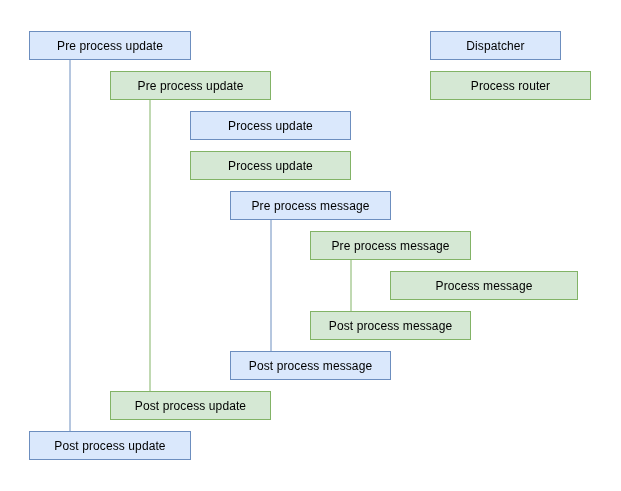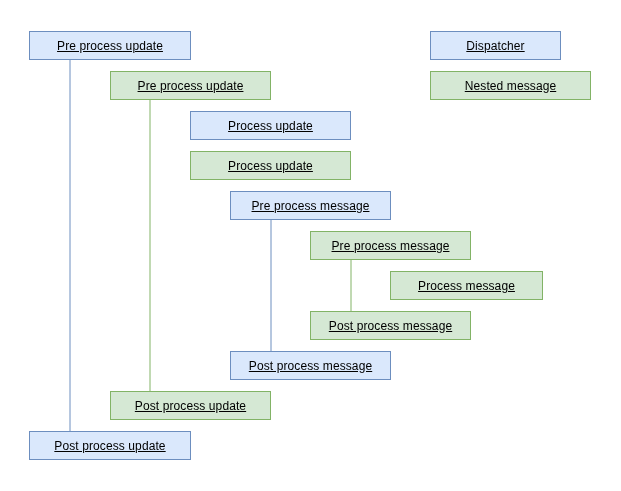--- a/index.html
+++ b/index.html
@@ -46,21 +46,20 @@
     background: #dae8fc;
     border-color: #6c8ebf;
   }
   .node.nested-router {
     background: #d5e8d4;
     border-color: #82b366;
   }
   .node-label {
     display: block;
     padding: 0 4px;
-    text-decoration: underline;
   }
 </style>
 </head>
 <body>
 
 <div id="diagram">
 
   <svg id="connector-layer" viewBox="0 0 621 491" width="621" height="491" aria-hidden="true">
       <line x1="70" x2="70" y1="60" y2="431" stroke="#6c8ebf" stroke-width="1"></line>
       <line x1="150" x2="150" y1="100" y2="391" stroke="#82b366" stroke-width="1"></line>
@@ -80,38 +79,38 @@
       </div>
       <div class="node nested-router" style="left: 190px; top: 151px; width: 161px; height: 29px;">
         <span class="node-label">Process update</span>
       </div>
       <div class="node dispatcher" style="left: 230px; top: 191px; width: 161px; height: 29px;">
         <span class="node-label">Pre process message</span>
       </div>
       <div class="node nested-router" style="left: 310px; top: 231px; width: 161px; height: 29px;">
         <span class="node-label">Pre process message</span>
       </div>
-      <div class="node nested-router" style="left: 390px; top: 271px; width: 153px; height: 29px;">
+      <div class="node nested-router" style="left: 390px; top: 271px; width: 188px; height: 29px;">
         <span class="node-label">Process message</span>
       </div>
       <div class="node nested-router" style="left: 310px; top: 311px; width: 161px; height: 29px;">
         <span class="node-label">Post process message</span>
       </div>
       <div class="node dispatcher" style="left: 230px; top: 351px; width: 161px; height: 29px;">
         <span class="node-label">Post process message</span>
       </div>
       <div class="node nested-router" style="left: 110px; top: 391px; width: 161px; height: 29px;">
         <span class="node-label">Post process update</span>
       </div>
       <div class="node dispatcher" style="left: 29px; top: 431px; width: 162px; height: 29px;">
         <span class="node-label">Post process update</span>
       </div>
     </div>
   <div id="legend-nodes">
       <div class="node dispatcher" style="left: 430px; top: 31px; width: 131px; height: 29px;">
         <span class="node-label">Dispatcher</span>
       </div>
       <div class="node nested-router" style="left: 430px; top: 71px; width: 161px; height: 29px;">
-        <span class="node-label">Nested message</span>
+        <span class="node-label">Process router</span>
       </div>
     </div>
 
 </div>
 
 </body></html>

